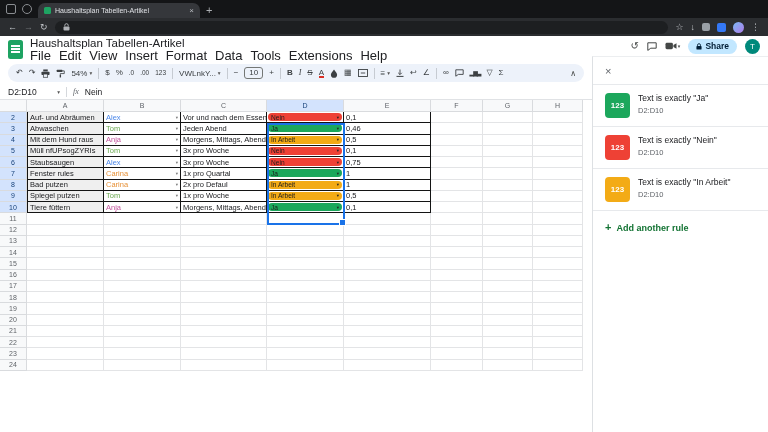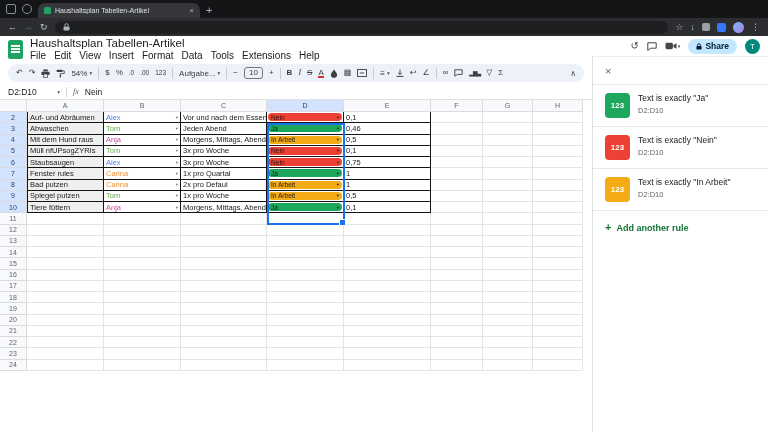--- a/index.html
+++ b/index.html
@@ -30,21 +30,21 @@
   .sidecol{width:176px;display:flex;flex-direction:column;background:#fff;}
   
   .appheader{height:26px;display:flex;align-items:center;padding:0 8px;gap:7px;background:#fff;}
   .logo{width:15px;height:19px;background:#1ea362;border-radius:2.5px;position:relative;flex:none;}
   .logo:after{content:"";position:absolute;left:3px;top:5px;width:9px;height:9px;
      background:linear-gradient(#fff,#fff);
      background:repeating-linear-gradient(#fff 0 1.6px,#1ea362 1.6px 3.2px);}
   .titleblock{display:flex;flex-direction:column;justify-content:center;}
   .doctitle{font-size:11.5px;color:#202124;line-height:13px;}
   .menubar{display:flex;margin-left:-4px;}
-  .menu-item{font-size:10px;color:#202124;padding:0 4px;line-height:11px;border-radius:4px;}
+  .menu-item{font-size:13px;color:#202124;padding:0 4px;line-height:11px;border-radius:4px;}
   
   .headactions{height:20px;display:flex;align-items:center;justify-content:flex-end;gap:8px;padding:0 8px;}
   .hic{color:#444746;font-size:10px;line-height:1;display:flex;align-items:center;}
   .sharebtn{height:15px;background:#c2e7ff;border-radius:8px;display:flex;align-items:center;gap:3px;
             padding:0 8px;color:#001d35;font-size:8.5px;font-weight:bold;}
   .avatar{width:15px;height:15px;border-radius:50%;background:#00897b;color:#fff;font-size:8px;
           display:flex;align-items:center;justify-content:center;}
   .ddsmall{font-size:5px;color:#444746;margin-left:1px;}
   
   .toolbarwrap{height:22px;padding:2px 8px 1px;box-sizing:border-box;}
@@ -193,21 +193,21 @@
               <span class="dd">▾</span>
             </span>
           <span class="tdiv"></span>
           <span class="tic">$</span>
           <span class="tic">%</span>
           <span class="tic small">.0</span>
           <span class="tic small">.00</span>
           <span class="tic small">123</span>
           <span class="tdiv"></span>
           <span class="tsel">
-              <span>Aufgabe...</span>
+              <span>VWLnkY...</span>
               <span class="dd">▾</span>
             </span>
           <span class="tdiv"></span>
           <span class="tic">−</span>
           <span class="sizebox">10</span>
           <span class="tic">+</span>
           <span class="tdiv"></span>
           <span class="tic b">B</span>
           <span class="tic i">I</span>
           <span class="tic s">S</span>

